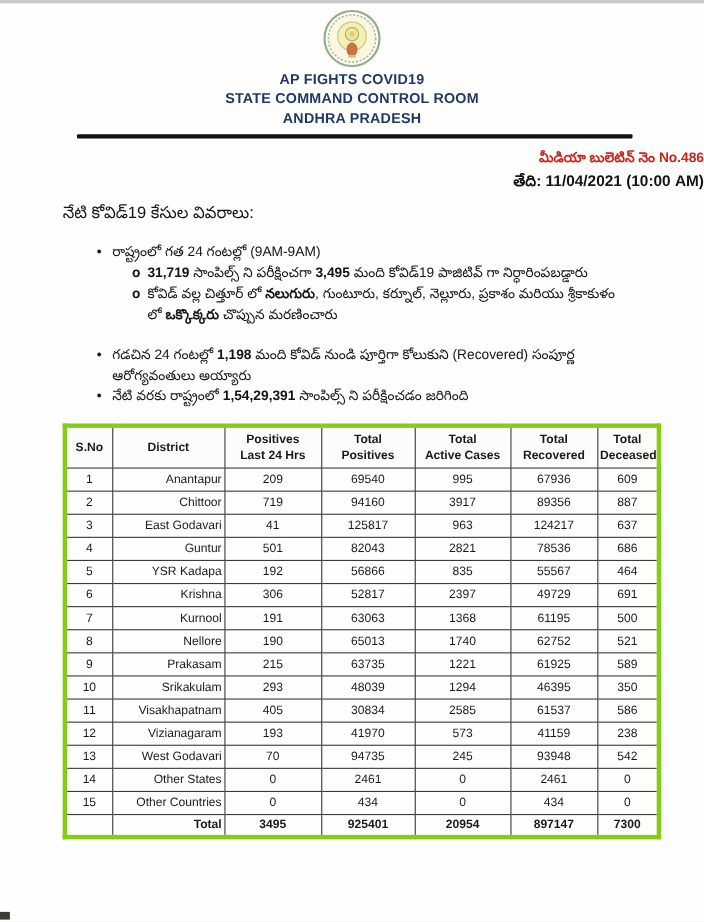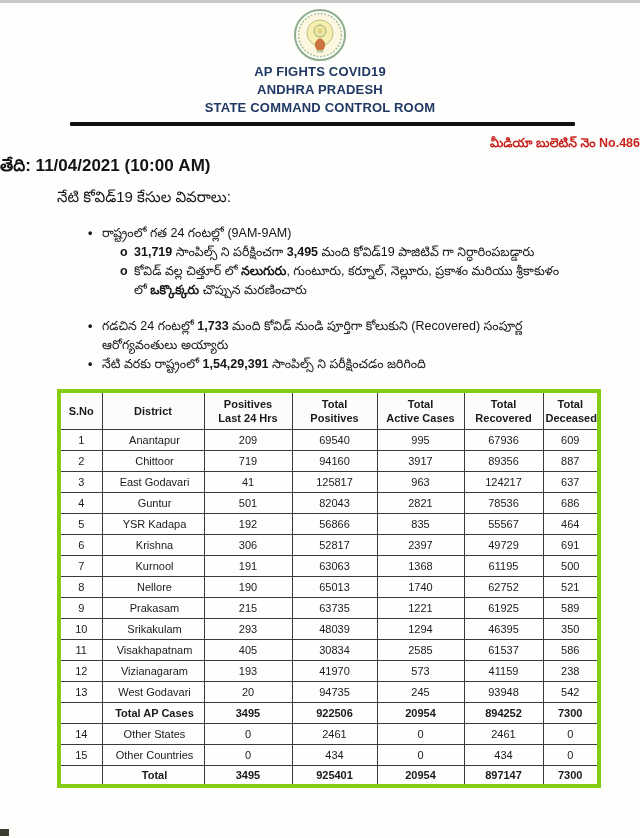--- a/index.html
+++ b/index.html
@@ -12,64 +12,64 @@
     color:#1a1a1a;
     overflow:hidden;
     margin:0 auto;
   }
   .top-strip { position:absolute; top:0; left:0; width:640px; height:3px; background:#c9c9c9; }
   .header { padding-top:7px; text-align:center; }
   .logo { display:block; margin:0 auto; }
   .header-line { font-weight:bold; font-size:13px; line-height:18px; color:#1f3864; letter-spacing:.2px; }
   .divider { margin:5px 0 0 70px; width:505px; height:4px; background:#111; border-radius:1px; }
   .bulletin-no { margin-top:10px; text-align:right; font-weight:bold; font-size:12.5px; color:#c9231d; }
-  .bulletin-date { margin-top:3px; text-align:left; font-weight:bold; font-size:17px; color:#141414; }
+  .bulletin-date { margin-top:3px; text-align:right; font-weight:bold; font-size:14px; color:#141414; }
   .intro { margin:9px 0 0 57px; font-size:15px; color:#141414; }
   .bullets { margin:15px 0 0 88px; width:478px; font-size:12.5px; line-height:19px; color:#141414; }
   .bullet { display:flex; }
   .bullet.l2 { margin-left:32px; }
   .bullet.gap { margin-top:17px; }
   .marker { width:14px; flex:0 0 14px; font-weight:bold; }
   .bullet.l2 .marker { font-weight:bold; }
   .btext { flex:1; }
   .bold { font-weight:bold; }
   table.covid { margin:15px 0 0 57px; width:540px; border-collapse:collapse; border:4px solid #84cc16; table-layout:fixed; }
   table.covid th, table.covid td {
     border:1px solid #3a3a3a;
     font-size:11px;
     text-align:center;
     padding:1px 2px;
     height:21px;
     overflow:hidden;
     white-space:nowrap;
   }
   table.covid th { font-weight:bold; height:38px; line-height:14px; background:#fcfcfb; }
-  table.covid td.district { text-align:center; padding-left:5px; }
+  table.covid td.district { text-align:right; padding-left:5px; }
   table.covid tr.total td { font-weight:bold; }
   .corner-mark { position:absolute; left:0; bottom:2px; width:9px; height:7px; background:#3c3c30; }
 </style>
 </head>
 <body>
 
 <div class="page">
   <div class="top-strip"></div>
 
   <div class="header">
     <svg class="logo" width="56" height="56" viewBox="0 0 56 56">
       <circle cx="28" cy="28" r="25" fill="#ffffff" stroke="#8fae8d" stroke-width="2"></circle>
       <circle cx="28" cy="28" r="21.5" fill="#fdf6e0" stroke="#a9bf8e" stroke-width="1.5" stroke-dasharray="2 1.5"></circle>
       <circle cx="28" cy="26" r="13" fill="#f7eeb2" stroke="#b9c487" stroke-width="1"></circle>
       <circle cx="28" cy="24" r="6" fill="#eee6a4" stroke="#9fae6e" stroke-width="1"></circle>
       <circle cx="28" cy="24" r="2.4" fill="#d9cf7f"></circle>
       <ellipse cx="28" cy="38" rx="4.5" ry="6" fill="#cd7440" stroke="#b05a2a" stroke-width="0.8"></ellipse>
       <rect x="24.5" y="43" width="7" height="2.5" rx="1" fill="#b8c99d"></rect>
     </svg>
     <div class="header-line">AP FIGHTS COVID19</div>
+    <div class="header-line">STATE COMMAND CONTROL ROOM</div>
     <div class="header-line">ANDHRA PRADESH</div>
-    <div class="header-line">STATE COMMAND CONTROL ROOM</div>
   </div>
 
   <div class="divider"></div>
 
   <div class="bulletin-no">మీడియా బులెటిన్ నెం No.486</div>
   <div class="bulletin-date"><span>తేది</span><span>: 11/04/2021 (10:00 AM)</span></div>
 
   <div class="intro">నేటి కోవిడ్19 కేసుల వివరాలు:</div>
 
   <div class="bullets" id="bullets">
@@ -80,21 +80,21 @@
       <div class="bullet l2">
         <span class="marker">o</span>
         <span class="btext"><span class="bold">31,719</span><span> సాంపిల్స్ ని పరీక్షించగా </span><span class="bold">3,495</span><span> మంది కోవిడ్19 పాజిటివ్ గా నిర్ధారింపబడ్డారు</span></span>
       </div>
       <div class="bullet l2">
         <span class="marker">o</span>
         <span class="btext"><span>కోవిడ్ వల్ల చిత్తూర్ లో </span><span class="bold">నలుగురు</span><span>, గుంటూరు, కర్నూల్, నెల్లూరు, ప్రకాశం మరియు శ్రీకాకుళం లో </span><span class="bold">ఒక్కొక్కరు</span><span> చొప్పున మరణించారు</span></span>
       </div>
       <div class="bullet l1 gap">
         <span class="marker">•</span>
-        <span class="btext"><span>గడచిన 24 గంటల్లో </span><span class="bold">1,733</span><span> మంది కోవిడ్ నుండి పూర్తిగా కోలుకుని (Recovered) సంపూర్ణ ఆరోగ్యవంతులు అయ్యారు</span></span>
+        <span class="btext"><span>గడచిన 24 గంటల్లో </span><span class="bold">1,198</span><span> మంది కోవిడ్ నుండి పూర్తిగా కోలుకుని (Recovered) సంపూర్ణ ఆరోగ్యవంతులు అయ్యారు</span></span>
       </div>
       <div class="bullet l1">
         <span class="marker">•</span>
         <span class="btext"><span>నేటి వరకు రాష్ట్రంలో </span><span class="bold">1,54,29,391</span><span> సాంపిల్స్ ని పరీక్షించడం జరిగింది</span></span>
       </div>
     </div>
 
   <table class="covid" id="covid-table">
     <colgroup>
       <col style="width:43px">
@@ -221,34 +221,25 @@
           <td class="district">Vizianagaram</td>
           <td>193</td>
           <td>41970</td>
           <td>573</td>
           <td>41159</td>
           <td>238</td>
         </tr>
         <tr>
           <td>13</td>
           <td class="district">West Godavari</td>
-          <td>20</td>
+          <td>70</td>
           <td>94735</td>
           <td>245</td>
           <td>93948</td>
           <td>542</td>
-        </tr>
-        <tr class="total">
-          <td></td>
-          <td class="district">Total AP Cases</td>
-          <td>3495</td>
-          <td>922506</td>
-          <td>20954</td>
-          <td>894252</td>
-          <td>7300</td>
         </tr>
         <tr>
           <td>14</td>
           <td class="district">Other States</td>
           <td>0</td>
           <td>2461</td>
           <td>0</td>
           <td>2461</td>
           <td>0</td>
         </tr>

